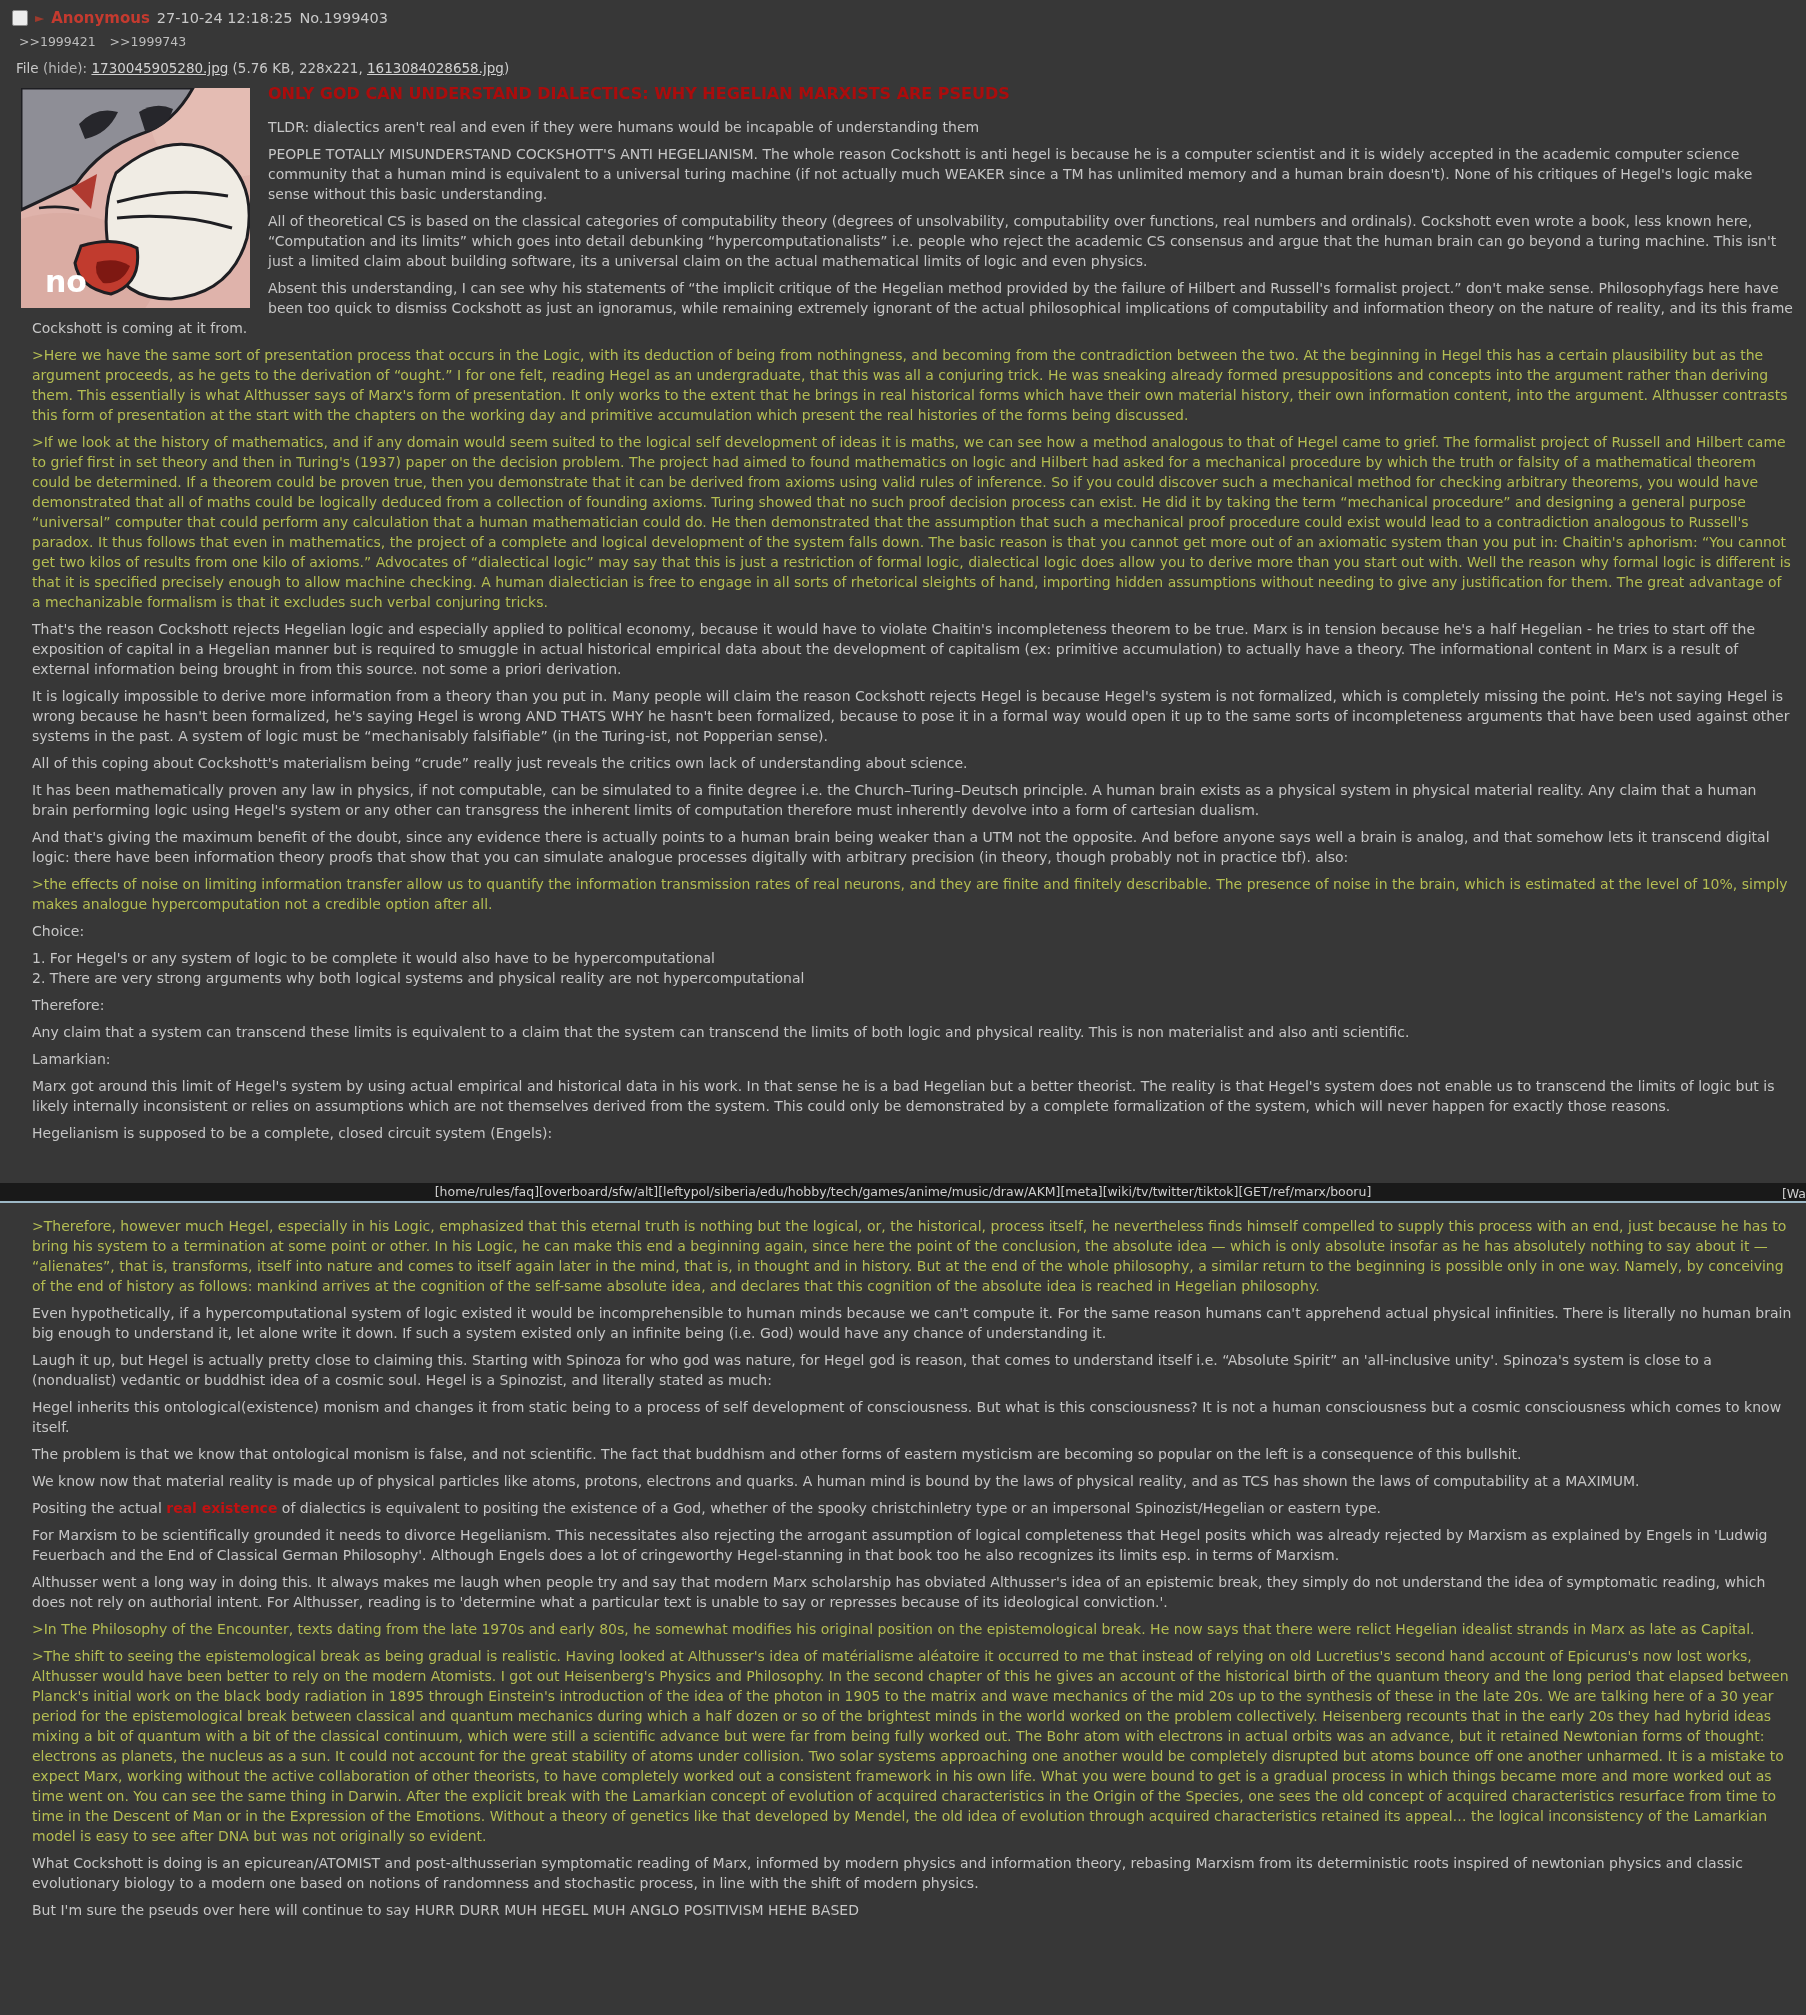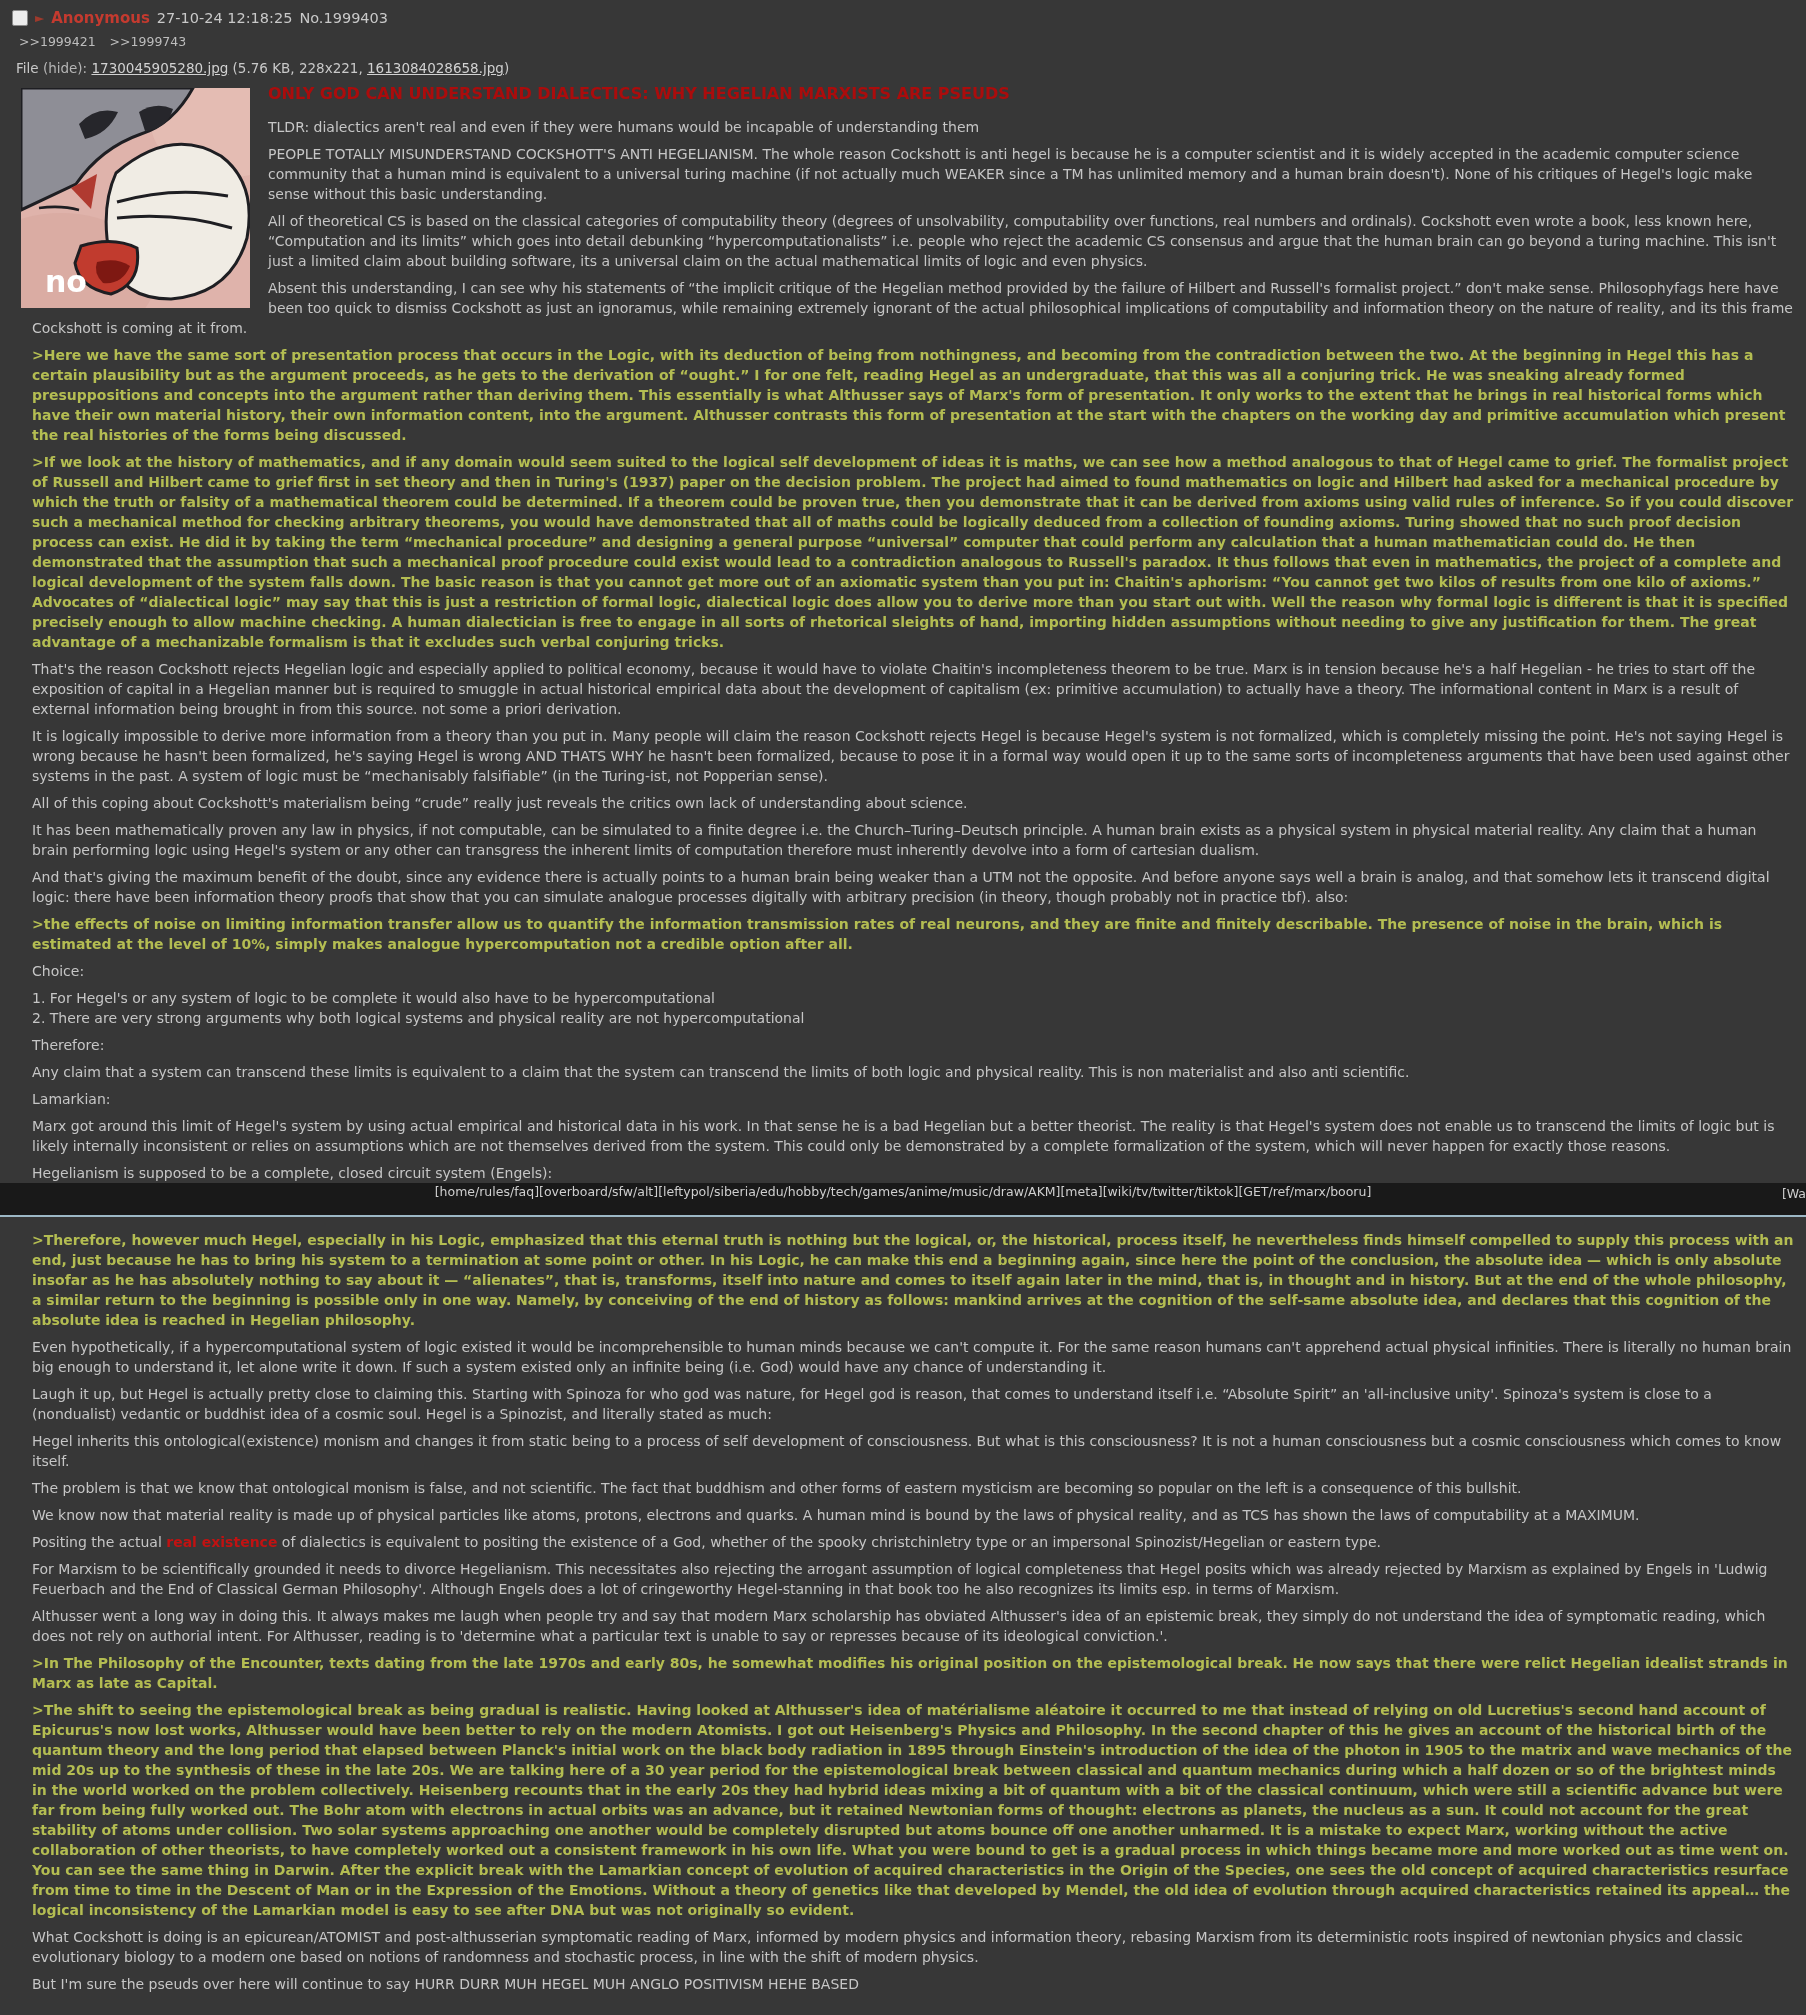--- a/index.html
+++ b/index.html
@@ -16,25 +16,25 @@
   .replies a{color:#bdbdbd;text-decoration:none;margin-right:10px;cursor:pointer;}
   .fileinfo{margin:11px 0 0 6px;font-size:13.5px;color:#c9c9c9;}
   .fileinfo .dim{color:#b5b5b5;}
   .fileinfo a{color:#d2d2d2;text-decoration:underline;cursor:pointer;}
   .fileinfo a.orig{font-weight:500;}
   .body1{margin:6px 0 0 22px;}
   .thumb{float:left;margin:4px 18px 8px -11px;cursor:pointer;}
   .subject{color:#ab0c0c;font-weight:bold;font-size:16px;margin:8px 0 9px 0;line-height:20px;}
   p{font-size:14px;line-height:20px;margin:7px 0;padding:0;}
   p.first{margin-top:13px;}
-  .green{color:#b4bd52;font-weight:bold;}
+  .green{color:#b4bd52;}
   .no-bot{margin-bottom:0;}
   .no-top{margin-top:0;}
   .red-inline{color:#c11212;font-weight:bold;}
-  .navbar{height:32px;background:#191919;position:relative;overflow:hidden;
+  .navbar{height:18px;background:#191919;position:relative;overflow:hidden;
           font-size:12.5px;line-height:18px;color:#cfcfcf;}
   .nav-center{display:block;text-align:center;white-space:nowrap;cursor:pointer;}
   .nav-right{position:absolute;right:0;top:2px;cursor:pointer;}
   .blue-line{height:2px;background:#9db8c6;}
   .section2{height:1044px;overflow:hidden;padding:6px 12px 0 32px;box-sizing:border-box;}
   .bottom-strip{height:8px;background:#1b1b1b;border-top:1px solid #4e4e4e;box-sizing:border-box;}
 </style>
 </head>
 <body>
 

